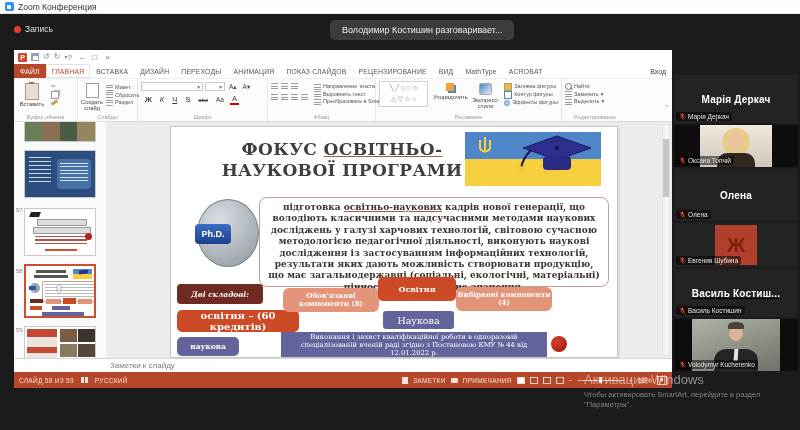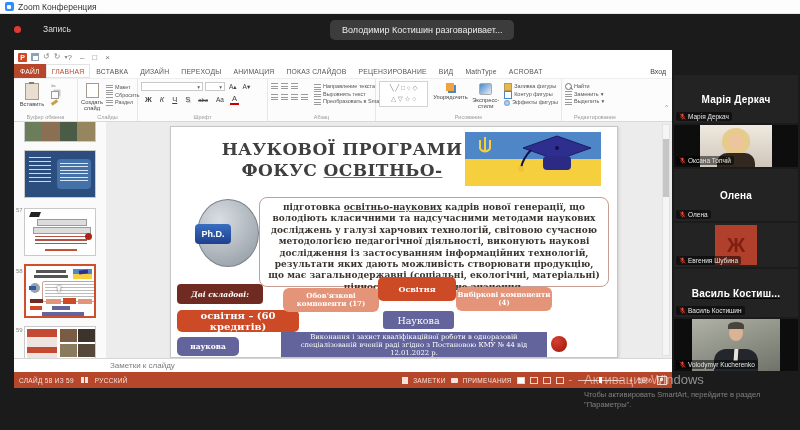--- a/index.html
+++ b/index.html
@@ -3,21 +3,21 @@
 <meta charset="utf-8">
 <style>
   html,body{margin:0;padding:0;background:#000;}
   .canvas{position:relative;width:800px;height:430px;overflow:hidden;font-family:"Liberation Sans",sans-serif;background:#1a1a1a;}
   
   .os-bar{position:absolute;left:0;top:0;width:800px;height:14px;background:#fdfdfd;display:flex;align-items:center;gap:4px;padding-left:5px;box-sizing:border-box;border-bottom:1px solid #e6e6e6;}
   .zoom-ic{width:9px;height:9px;border-radius:2px;background:#2D8CFF;position:relative;}
   .zoom-ic::after{content:"";position:absolute;left:2px;top:3px;width:4px;height:3.5px;background:#fff;border-radius:1px;}
   .os-title{font-size:8.5px;color:#333;}
   .meeting{position:absolute;left:0;top:14px;width:800px;height:416px;background:#1b1b1b;}
-  .rec{position:absolute;left:14px;top:24px;display:flex;align-items:center;gap:22px;color:#dcdcdc;font-size:8.5px;z-index:20;}
+  .rec{position:absolute;left:14px;top:24px;display:flex;align-items:center;gap:4px;color:#dcdcdc;font-size:8.5px;z-index:20;}
   .rec-dot{width:7px;height:7px;border-radius:50%;background:#e23b2e;}
   .pill{position:absolute;left:330px;top:20px;background:#3c3c3c;border-radius:5px;color:#ececec;font-size:9px;padding:5px 12px;z-index:20;}
   
   .ppt{position:absolute;left:14px;top:50px;width:658px;height:338px;background:#fff;z-index:10;}
   .ppt-tb{position:absolute;top:0;left:0;right:0;height:14px;display:flex;align-items:center;background:#fff;}
   .qat{display:flex;gap:4px;padding-left:4px;align-items:center;color:#8a6d5a;font-size:8px;}
   .ppt-app{width:9px;height:9px;background:#D04727;color:#fff;font-size:7px;font-weight:bold;display:flex;align-items:center;justify-content:center;border-radius:1px;}
   .save-ic{width:8px;height:8px;background:#8fa3b8;position:relative;}
   .save-ic::after{content:"";position:absolute;left:1.5px;top:3px;width:5px;height:4px;background:#fff;}
   .glyph{color:#8a8a8a;font-size:8px;line-height:8px;}
@@ -340,41 +340,41 @@
         <div style="position:absolute;left:35px;top:2px;width:17px;height:13px;background:#7a5b43;"></div>
         <div style="position:absolute;left:53px;top:2px;width:17px;height:13px;background:#3c332c;"></div>
         <div style="position:absolute;left:35px;top:17px;width:17px;height:13px;background:#8a7a5e;"></div>
         <div style="position:absolute;left:53px;top:17px;width:17px;height:13px;background:#55483a;"></div>
       </div>
     </div>
 
     <div class="slidearea">
       <div class="slide">
         <div class="slide-title">
+          <div><span>ФОКУС </span><span class="u-red">ОСВІТНЬО-</span></div>
           <div>НАУКОВОЇ ПРОГРАМИ</div>
-          <div><span>ФОКУС </span><span class="u-red">ОСВІТНЬО-</span></div>
         </div>
         <svg style="position:absolute;left:294px;top:5px;" width="136" height="54" viewBox="0 0 136 54">
           <rect x="0" y="0" width="136" height="27" fill="#4E86C8"></rect>
           <rect x="0" y="27" width="136" height="27" fill="#F6CF3F"></rect>
           <path d="M20 5 v14 M15 8 v9 M25 8 v9 M15 17 q5 5 10 0" stroke="#F6CF3F" stroke-width="2" fill="none"></path>
           <polygon points="58,16 92,4 126,16 92,28" fill="#2E2E8F" stroke="#1d1d66"></polygon>
           <rect x="78" y="24" width="28" height="14" rx="4" fill="#2b2b85"></rect>
           <circle cx="92" cy="16" r="2" fill="#11114a"></circle>
           <path d="M66,18 q-8,8 -10,18" stroke="#11114a" stroke-width="2" fill="none"></path>
           <circle cx="56" cy="37" r="3" fill="#F2C530"></circle>
         </svg>
         <div class="phd-circle">
           <div class="phd-box">Ph.D.</div>
         </div>
         <div class="bodybox"><span>підготовка </span><span class="u-red">освітньо-наукових</span><span> кадрів нової генерації, що володіють класичними та надсучасними методами наукових досліджень у галузі харчових технологій, світовою сучасною методологією педагогічної діяльності, виконують наукові дослідження із застосуванням інформаційних технологій, результати яких дають можливість створювати продукцію, що має загальнодержавні (соціальні, екологічні, матеріальні) цінності та стратегічне значення.</span></div>
         <div class="sbox" style="left:6px;top:157px;width:86px;height:20px;background:#6F2B21;border-radius:4px;font-style:italic;font-size:7.5px;">Дві складові:</div>
         <div class="sbox" style="left:6px;top:183px;width:122px;height:22px;background:#CD4A27;border-radius:5px;font-size:10px;">освітня – (60 кредитів)</div>
         <div class="sbox" style="left:6px;top:210px;width:62px;height:19px;background:#64649C;border-radius:5px;font-size:7.5px;">наукова</div>
-        <div class="sbox" style="left:112px;top:161px;width:96px;height:24px;background:#E49579;border-radius:6px;font-size:7px;line-height:8px;">Обов'язкові компоненти (17)</div>
+        <div class="sbox" style="left:112px;top:161px;width:96px;height:24px;background:#E49579;border-radius:6px;font-size:7px;line-height:8px;">Обов'язкові компоненти (8)</div>
         <div class="sbox" style="left:207px;top:150px;width:78px;height:24px;background:#CD4A27;border-radius:5px;font-size:8px;">Освітня</div>
         <div class="sbox" style="left:285px;top:160px;width:96px;height:24px;background:#E49579;border-radius:6px;font-size:7px;line-height:8px;">Вибіркові компоненти (4)</div>
         <div class="sbox" style="left:212px;top:184px;width:71px;height:18px;background:#64649C;border-radius:3px;font-size:9.5px;font-weight:normal;">Наукова</div>
         <div class="sbox" style="left:110px;top:205px;width:266px;height:25px;background:#64649C;border-radius:0;font-size:6.8px;line-height:8px;padding:1px 4px;font-weight:normal;">Виконання і захист кваліфікаційної роботи в одноразовій спеціалізованій вченій раді згідно з Постановою КМУ № 44 від 12.01.2022 р.</div>
         <div class="red-dot-big"></div>
       </div>
       <div class="scrollbar">
           <div class="scrollthumb"></div>
         </div>
     </div>

